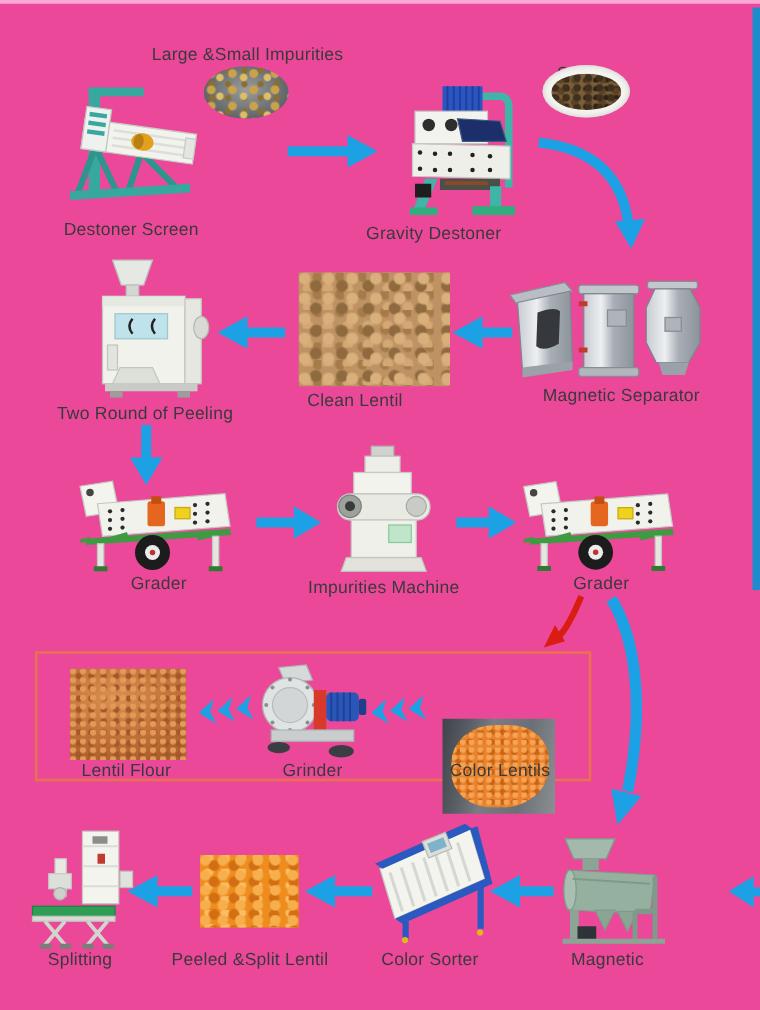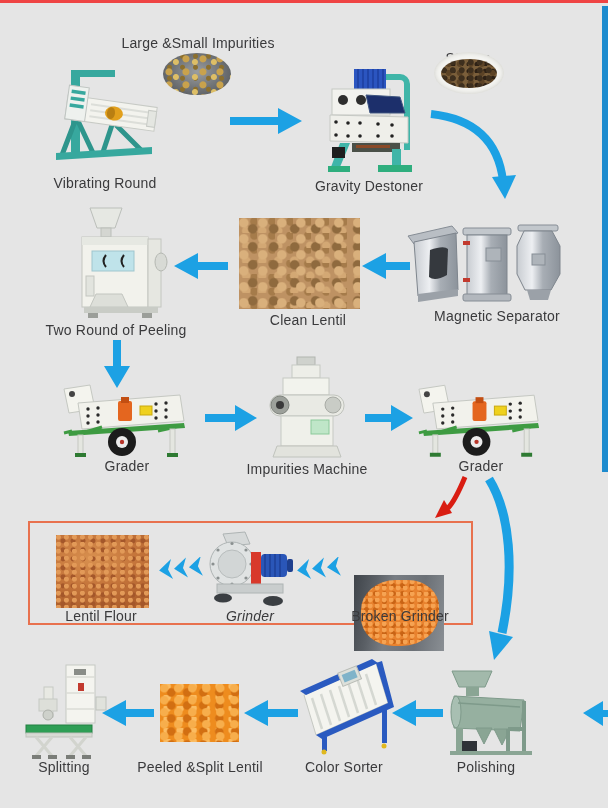--- a/index.html
+++ b/index.html
@@ -1,17 +1,17 @@
 <!DOCTYPE html>
 <html style="--arrow-blue: #1CA1E4; --arrow-red: #D91D12; --box-border: #E8714E; --edge-bar: #1D8BCE; --label-text: #3A3A3C;"><head>
 <meta charset="utf-8">
 <style>
   html,body{margin:0;padding:0;background:#fff;}
-  .canvas{position:relative;width:608px;height:808px;background:#e5e5e5;overflow:hidden;
-          font-family:"Liberation Sans", sans-serif;border-top:3px solid #ef4444;box-sizing:border-box;}
+  .canvas{position:relative;width:608px;height:808px;background:#ec4899;overflow:hidden;
+          font-family:"Liberation Sans", sans-serif;border-top:3px solid #f9a8d4;box-sizing:border-box;}
   .label{position:absolute;transform:translateX(-50%);font-size:14px;color:var(--label-text,#3a3a3c);
          white-space:nowrap;letter-spacing:.2px;}
   .photo{position:absolute;}
   .machine{position:absolute;}
   .arrow{position:absolute;line-height:0;}
   .overlay{position:absolute;left:0;top:0;pointer-events:none;}
   .edge-bar{position:absolute;background:var(--edge-bar,#1d8bce);}
   .byproduct-box{position:absolute;border:2px solid var(--box-border,#e8714e);box-sizing:border-box;background:transparent;}
   
   .tex-impurities{border-radius:50%;
@@ -81,21 +81,21 @@
         <rect x="19" y="34" width="14" height="3.5" fill="#37a89e"></rect>
         <rect x="19" y="41" width="14" height="3.5" fill="#37a89e"></rect>
         <rect x="19" y="48" width="14" height="3.5" fill="#37a89e"></rect>
         <path d="M40,46 h62 M40,52 h62 M40,58 h62" stroke="#dcded9" stroke-width="2"></path>
         <ellipse cx="64" cy="52" rx="9" ry="7" fill="#e2a01c"></ellipse>
         <ellipse cx="61" cy="52" rx="4" ry="6" fill="#b97f12"></ellipse>
         <rect x="98" y="44" width="8" height="16" fill="#e4e6e1" stroke="#c7cac5"></rect>
       </g>
     </svg>
   </div>
-  <div class="label" style="left:105px;top:172px;">Vibrating Round</div>
+  <div class="label" style="left:105px;top:172px;">Destoner Screen</div>
 
   <div class="arrow" style="left:230px;top:104px;">
     <svg width="72" height="28" viewBox="0 0 72 28">
         <polygon points="0,10 48,10 48,1 72,14 48,27 48,18 0,18" style="fill:var(--arrow-blue,#1CA1E4)"></polygon>
       </svg>
   </div>
 
   <div class="label" style="left:468px;top:32px;margin-top:15px;">Stones</div>
   <div class="photo tex-stones" style="left:434px;top:49px;width:70px;height:42px;">
       <div class="pebbles"></div>
@@ -125,21 +125,21 @@
         </g>
       <rect x="26" y="78" width="48" height="9" fill="#4a5048"></rect>
       <rect x="30" y="80" width="34" height="3" fill="#8a4a28"></rect>
       <polygon points="14,78 24,78 14,102 5,102" fill="#3fb5a8"></polygon>
       <rect x="6" y="82" width="13" height="11" fill="#1e1e1e"></rect>
       <rect x="66" y="84" width="9" height="18" fill="#3fb5a8"></rect>
       <rect x="52" y="100" width="34" height="7" fill="#2fae7e"></rect>
       <rect x="2" y="101" width="22" height="6" fill="#2fae7e"></rect>
     </svg>
   </div>
-  <div class="label" style="left:369px;top:175px;">Gravity Destoner</div>
+  <div class="label" style="left:347px;top:175px;">Gravity Destoner</div>
 
   <div class="machine" style="left:406px;top:213px;">
     <svg width="158" height="96" viewBox="0 0 158 96">
       <defs>
         <linearGradient id="stl" x1="0" y1="0" x2="1" y2="0">
           <stop offset="0" stop-color="#c8ccd1"></stop>
             <stop offset="0.35" stop-color="#edeff2"></stop>
           <stop offset="0.6" stop-color="#a8aeb5"></stop>
             <stop offset="1" stop-color="#8c939b"></stop>
         </linearGradient>
@@ -162,21 +162,21 @@
   </div>
   <div class="label" style="left:497px;top:305px;text-align:center;">Magnetic Separator</div>
 
   <div class="arrow" style="left:362px;top:250px;">
     <svg width="48" height="26" viewBox="0 0 48 26">
         <polygon points="48,9 24,9 24,0 0,13 24,26 24,17 48,17" style="fill:var(--arrow-blue,#1CA1E4)"></polygon>
       </svg>
   </div>
 
   <div class="photo tex-lentil" style="left:239px;top:215px;width:121px;height:91px;"></div>
-  <div class="label" style="left:308px;top:309px;">Clean Lentil</div>
+  <div class="label" style="left:284px;top:309px;">Clean Lentil</div>
 
   <div class="arrow" style="left:174px;top:250px;">
     <svg width="54" height="26" viewBox="0 0 54 26">
         <polygon points="54,9 24,9 24,0 0,13 24,26 24,17 54,17" style="fill:var(--arrow-blue,#1CA1E4)"></polygon>
       </svg>
   </div>
 
   <div class="machine" style="left:72px;top:203px;">
     <svg width="97" height="114" viewBox="0 0 97 114">
       <polygon points="18,2 50,2 43,22 25,22" fill="#e6e8e3" stroke="#bbbfba"></polygon>
@@ -332,36 +332,36 @@
         </g>
       <rect x="46" y="22" width="10" height="32" fill="#d8392b"></rect>
       <rect x="56" y="24" width="26" height="23" rx="4" fill="#2a56b8"></rect>
       <path d="M60,24 v23 M65,24 v23 M70,24 v23 M75,24 v23" stroke="#1e4096" stroke-width="1.5"></path>
       <rect x="82" y="29" width="6" height="13" rx="2" fill="#1e3f8e"></rect>
       <rect x="12" y="54" width="66" height="9" fill="#c9cdcd" stroke="#aeb4b4"></rect>
       <ellipse cx="18" cy="68" rx="9" ry="4.5" fill="#3a3e42"></ellipse>
       <ellipse cx="68" cy="71" rx="10" ry="5" fill="#3a3e42"></ellipse>
     </svg>
   </div>
-  <div class="label" style="left:250px;top:605px;font-style:italic;">Grinder</div>
+  <div class="label" style="left:250px;top:605px;">Grinder</div>
 
   <div class="arrow" style="left:297px;top:554px;">
     <svg width="46" height="22" viewBox="0 0 46 22">
         <g transform="rotate(-6 23 11)" style="fill:var(--arrow-blue,#1CA1E4)">
       <polygon points="0,11 13,1 9,11 13,21"></polygon>
           <polygon points="15,11 28,1 24,11 28,21"></polygon>
           <polygon points="30,11 43,1 39,11 43,21"></polygon>
         </g>
       </svg>
   </div>
 
   <div class="photo tex-broken" style="left:354px;top:530px;width:90px;height:76px;">
       <div class="pile"></div>
     </div>
-  <div class="label" style="left:400px;top:605px;">Broken Grinder</div>
+  <div class="label" style="left:400px;top:605px;">Color Lentils</div>
 
   <div class="machine" style="left:24px;top:660px;">
     <svg width="84" height="98" viewBox="0 0 84 98">
       <rect x="42" y="2" width="29" height="58" fill="#f4f4ef" stroke="#c6c9c4"></rect>
       <path d="M42,14 h29 M42,30 h29 M42,46 h29" stroke="#dadcd6" stroke-width="1.5"></path>
       <rect x="50" y="6" width="12" height="6" fill="#8a8d88"></rect>
       <rect x="54" y="20" width="6" height="8" fill="#c23a2e"></rect>
       <rect x="20" y="24" width="9" height="30" fill="#e8e9e3" stroke="#c6c9c4"></rect>
       <rect x="15" y="36" width="18" height="12" fill="#dddfd9" stroke="#c6c9c4"></rect>
       <circle cx="24" cy="52" r="5" fill="#ced1cb" stroke="#aeb1ab"></circle>
@@ -426,21 +426,21 @@
       <ellipse cx="12" cy="45" rx="5" ry="16" fill="#a8bfb2" stroke="#7e9a8a"></ellipse>
       <path d="M14,36 L76,40" stroke="#7e9a8a" stroke-width="1.5"></path>
       <polygon points="32,61 48,61 40,77" fill="#8aa594" stroke="#7e9a8a"></polygon>
       <polygon points="50,62 66,62 58,78" fill="#8aa594" stroke="#7e9a8a"></polygon>
       <path d="M80,34 v50 M64,62 v24 M80,62 h-16" stroke="#7e9a8a" stroke-width="4" fill="none"></path>
       <rect x="12" y="61" width="7" height="23" fill="#8aa594"></rect>
       <rect x="18" y="74" width="15" height="11" fill="#2f3338"></rect>
       <rect x="6" y="84" width="82" height="4" fill="#8aa594"></rect>
     </svg>
   </div>
-  <div class="label" style="left:486px;top:756px;">Polishing</div>
+  <div class="label" style="left:486px;top:756px;">Magnetic</div>
 
   <div class="arrow" style="left:583px;top:697px;">
     <svg width="25" height="26" viewBox="0 0 25 26">
         <polygon points="25,10 20,10 20,1 0,13 20,26 20,17 25,17" style="fill:var(--arrow-blue,#1CA1E4)"></polygon>
       </svg>
   </div>
 
   <svg class="overlay" width="608" height="808" viewBox="0 0 608 808">
     <g>
       <path d="M431,111 Q496,118 503,178" fill="none" style="stroke:var(--arrow-blue,#1CA1E4)" stroke-width="8"></path>

